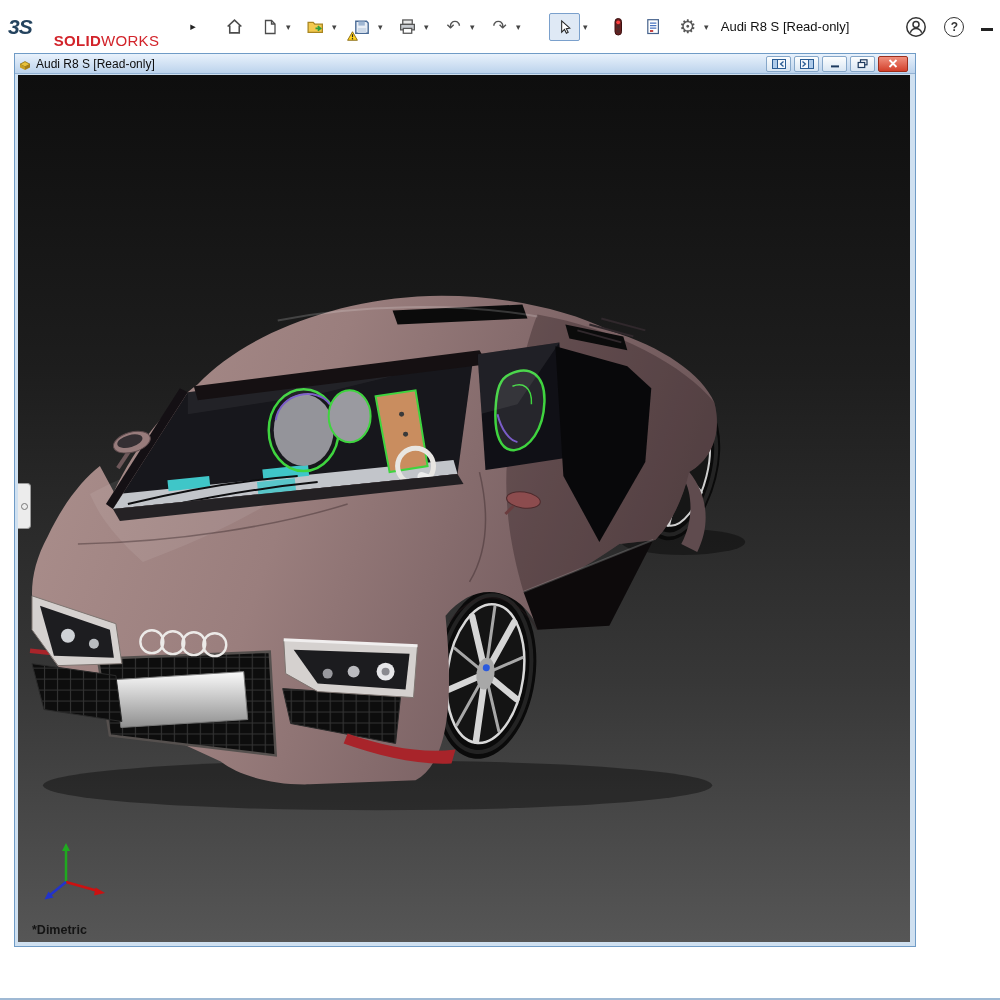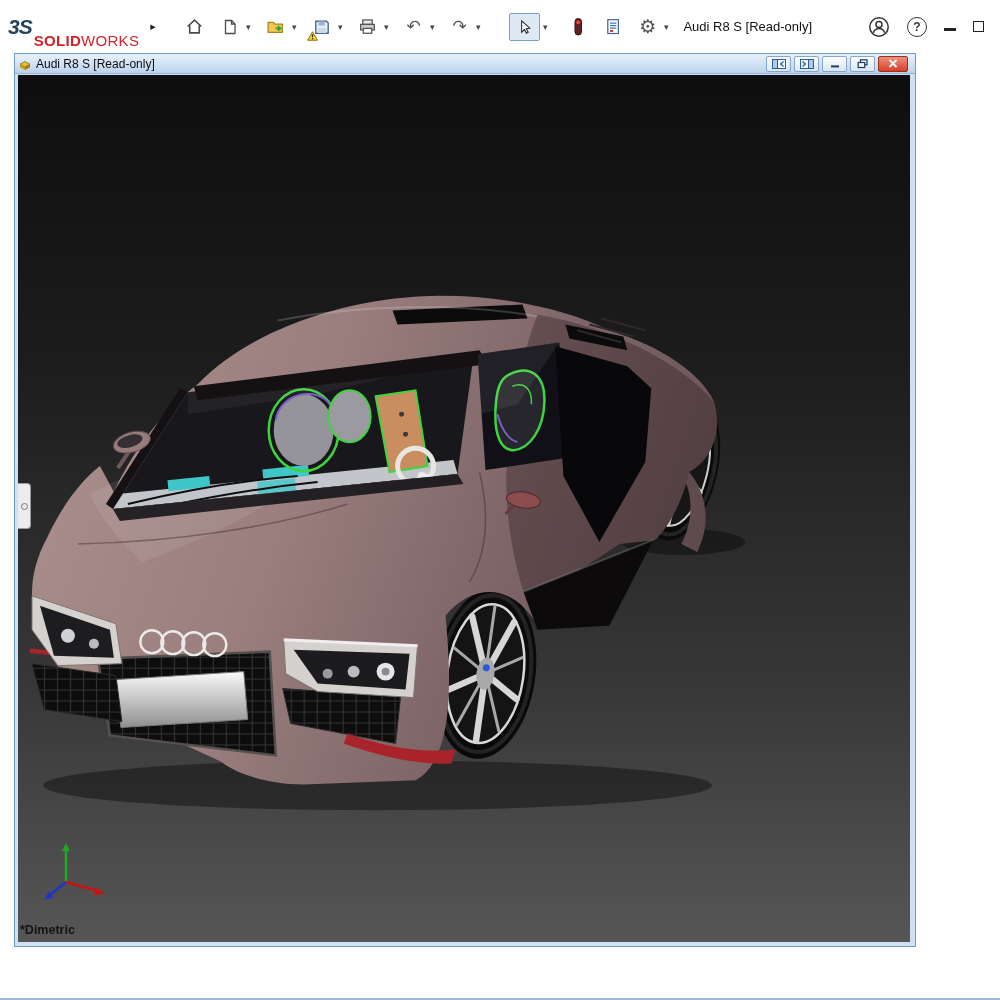--- a/index.html
+++ b/index.html
@@ -3,21 +3,21 @@
 <meta charset="utf-8">
 <style>
   * { margin:0; padding:0; box-sizing:border-box; }
   html,body { width:1000px; height:1000px; background:#ffffff; font-family:"Liberation Sans",sans-serif; }
   .app { position:relative; width:1000px; height:1000px; background:#fff; overflow:hidden;
          box-shadow: inset 0 -2px 0 #9fb9d4; }
 
   
   .titlebar { position:absolute; left:0; top:0; width:1000px; height:53px; background:#ffffff;
               display:flex; align-items:center; padding:0 8px; }
-  .brand { display:flex; align-items:center; gap:2px; }
+  .brand { display:flex; align-items:center; gap:22px; }
   .logo3s { font-size:21px; font-weight:bold; font-style:italic; color:#24435e; letter-spacing:-1px; }
   .swname { font-size:15px; color:var(--sw-red); letter-spacing:.3px;margin-top:28px; }
   .swname b { font-weight:bold; }
   .swname .works { font-weight:normal; }
   .chev { font-size:11px; color:#222; margin-left:9px; background:none; border:none; cursor:default; }
   .toolbar { display:flex; align-items:center; margin-left:26px; }
   .grp { display:flex; align-items:center; margin-right:9px; }
   .tbtn { width:26px; height:26px; display:flex; align-items:center; justify-content:center;
           background:none; border:none; padding:0; position:relative; }
   .drop { width:11px; height:22px; font-size:9px; color:#444; background:none; border:none; padding:0; }
@@ -50,21 +50,21 @@
   .viewport { position:absolute; left:3px; right:5px; top:21px; bottom:4px; overflow:hidden;
               background:linear-gradient(180deg, var(--bg-top) 0%, #1d1d1d 34%, #373737 70%, var(--bg-bottom) 100%); }
   .viewport > svg.carsvg { position:absolute; left:0; top:0; width:100%; height:100%; }
 
   .collapsetab { position:absolute; left:0; top:408px; width:13px; height:46px; background:#ececec;
                  border:1px solid #9a9a9a; border-left:none; border-radius:0 4px 4px 0;
                  display:flex; align-items:center; justify-content:center; padding:0; }
   .tabdot { width:7px; height:7px; border:1.5px solid #777; border-radius:50%; display:block; }
 
   .triad { position:absolute; left:16px; bottom:40px; width:74px; height:64px; }
-  .dimetric { position:absolute; left:2px; bottom:5px; font-size:12.5px; font-weight:bold; color:#141414; }
+  .dimetric { position:absolute; left:14px; bottom:5px; font-size:12.5px; font-weight:bold; color:#141414; }
 </style>
 </head>
 <body>
 
 <div class="app">
 
   <div class="titlebar">
     <div class="brand">
       <span class="logo3s">3S</span>
       <span class="swname"><b>SOLID</b><span class="works">WORKS</span></span>

